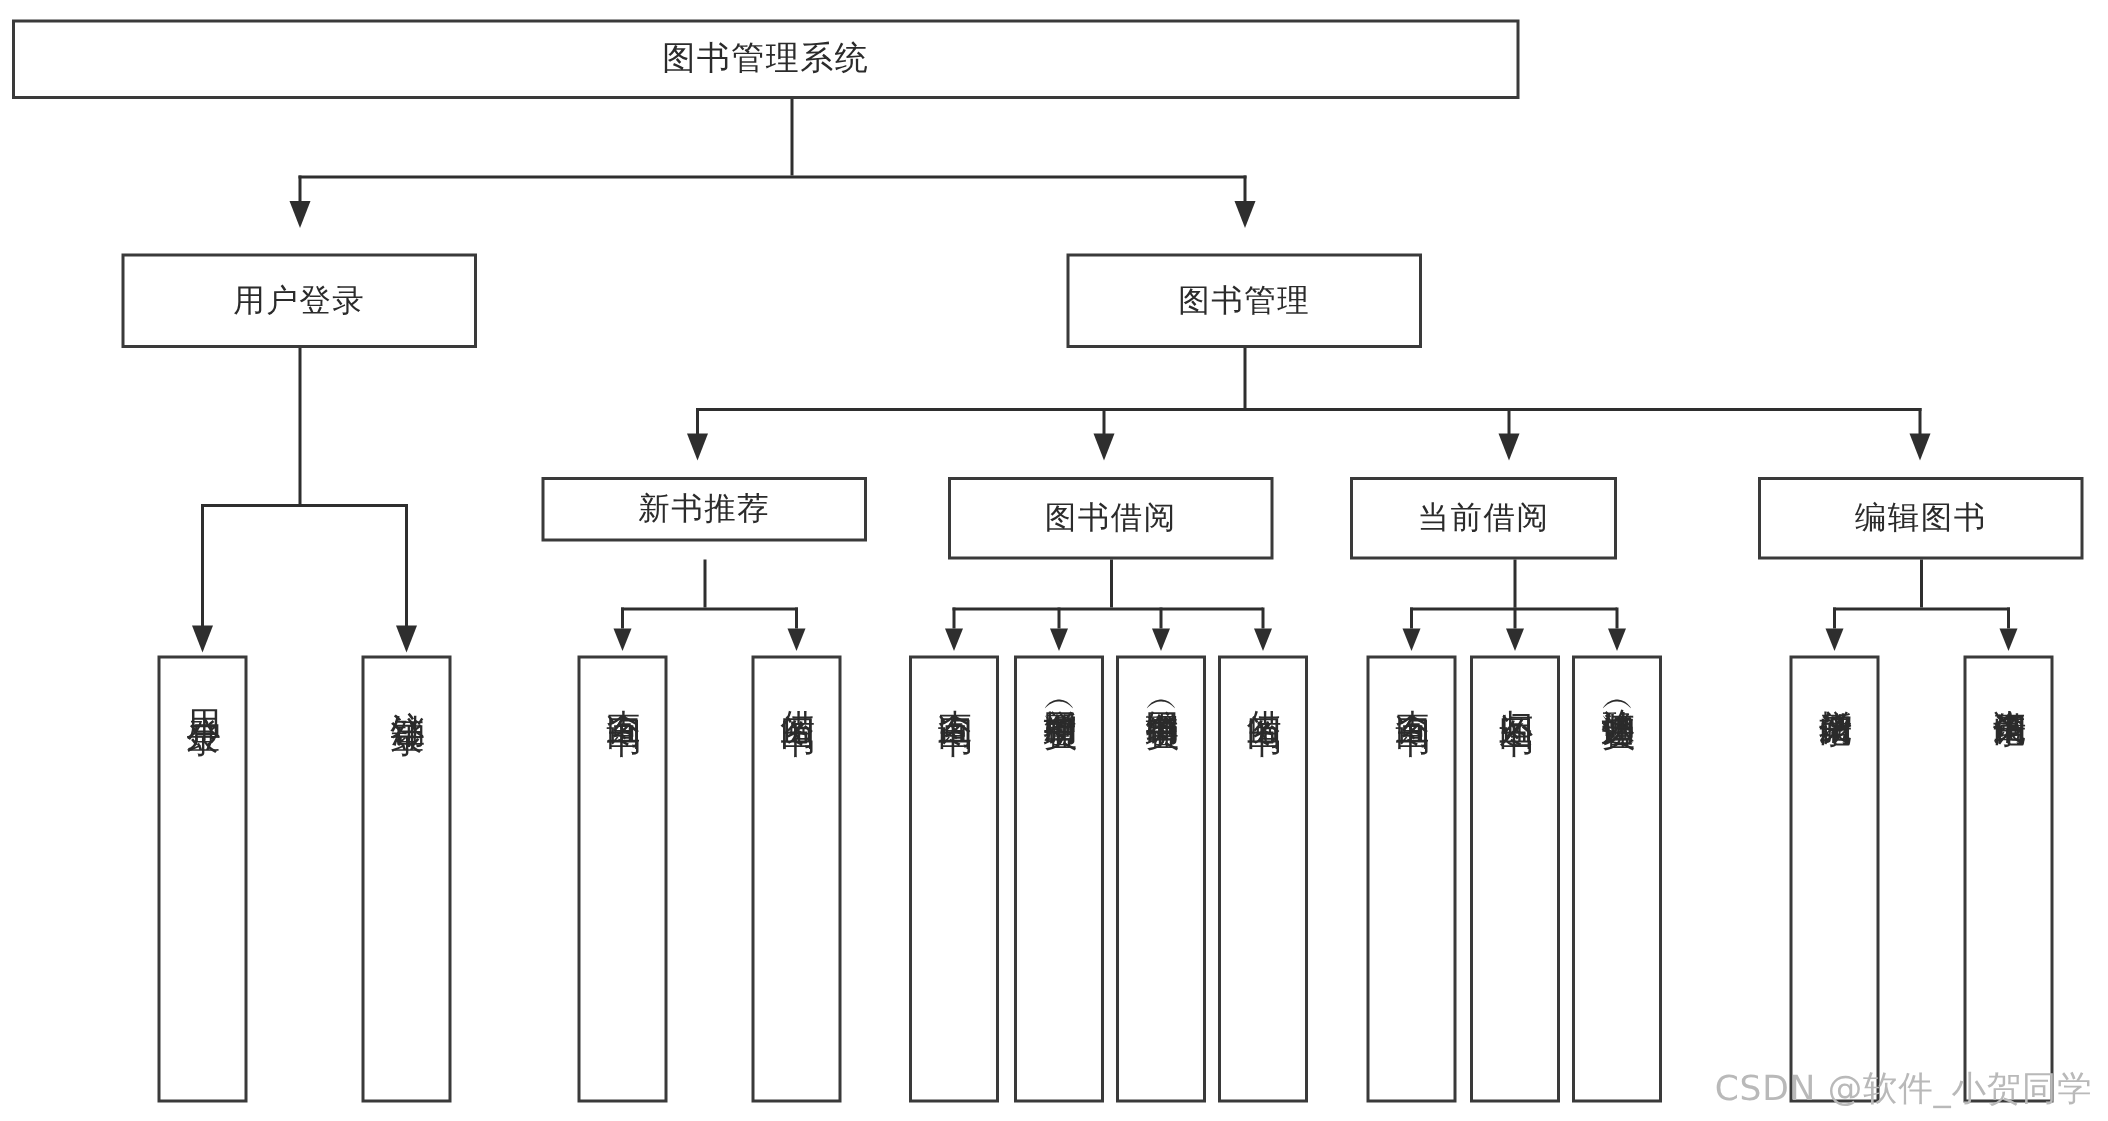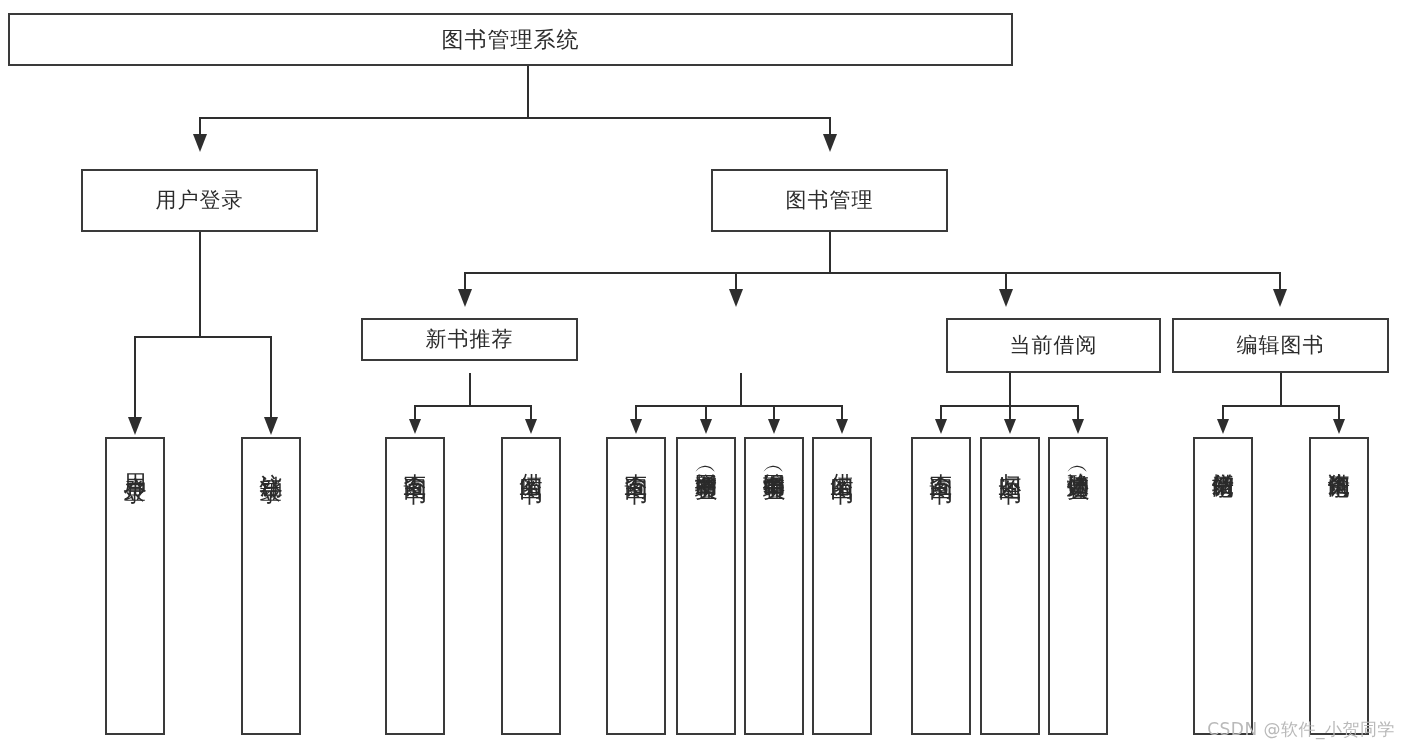--- a/index.html
+++ b/index.html
@@ -71,21 +71,21 @@
     border-left:6px solid transparent;
     border-right:6px solid transparent;
     border-top:15px solid #2e2e2e;
   }
 
   
   #watermark{
     position:absolute;
     right:10px;
     bottom:6px;
-    font-size:17px;
+    font-size:23px;
     color:#b9b9b9;
     letter-spacing:0.5px;
     white-space:nowrap;
     pointer-events:none;
     text-align:center;
   }
 </style>
 </head>
 <body>
 
@@ -126,21 +126,24 @@
   <div class="ln v" style="left:735px;top:272px;width:2px;height:18px;"></div>
   <div class="arrow" style="left:729px;top:289px;"></div>
   <div class="ln v" style="left:1005px;top:272px;width:2px;height:18px;"></div>
   <div class="arrow" style="left:999px;top:289px;"></div>
   <div class="ln v" style="left:1279px;top:272px;width:2px;height:18px;"></div>
   <div class="arrow" style="left:1273px;top:289px;"></div>
 
   <div class="node h" style="left:361px;top:318px;width:217px;height:43px;">
     <span class="label">新书推荐</span>
   </div>
-  <div class="node h" style="left:946px;top:318px;width:215px;height:55px;justify-content:center;">
+  <div class="node h" style="left:632px;top:318px;width:217px;height:55px;">
+    <span class="label">图书借阅</span>
+  </div>
+  <div class="node h" style="left:900px;top:318px;width:178px;height:55px;justify-content:center;">
     <span class="label">当前借阅</span>
   </div>
   <div class="node h" style="left:1172px;top:318px;width:217px;height:55px;">
     <span class="label">编辑图书</span>
   </div>
 
   <div class="ln v" style="left:469px;top:373px;width:2px;height:32px;"></div>
   <div class="ln h" style="left:414px;top:405px;width:118px;height:2px;"></div>
   <div class="ln v" style="left:414px;top:405px;width:2px;height:14px;"></div>
   <div class="arrow sm" style="left:409px;top:419px;"></div>

